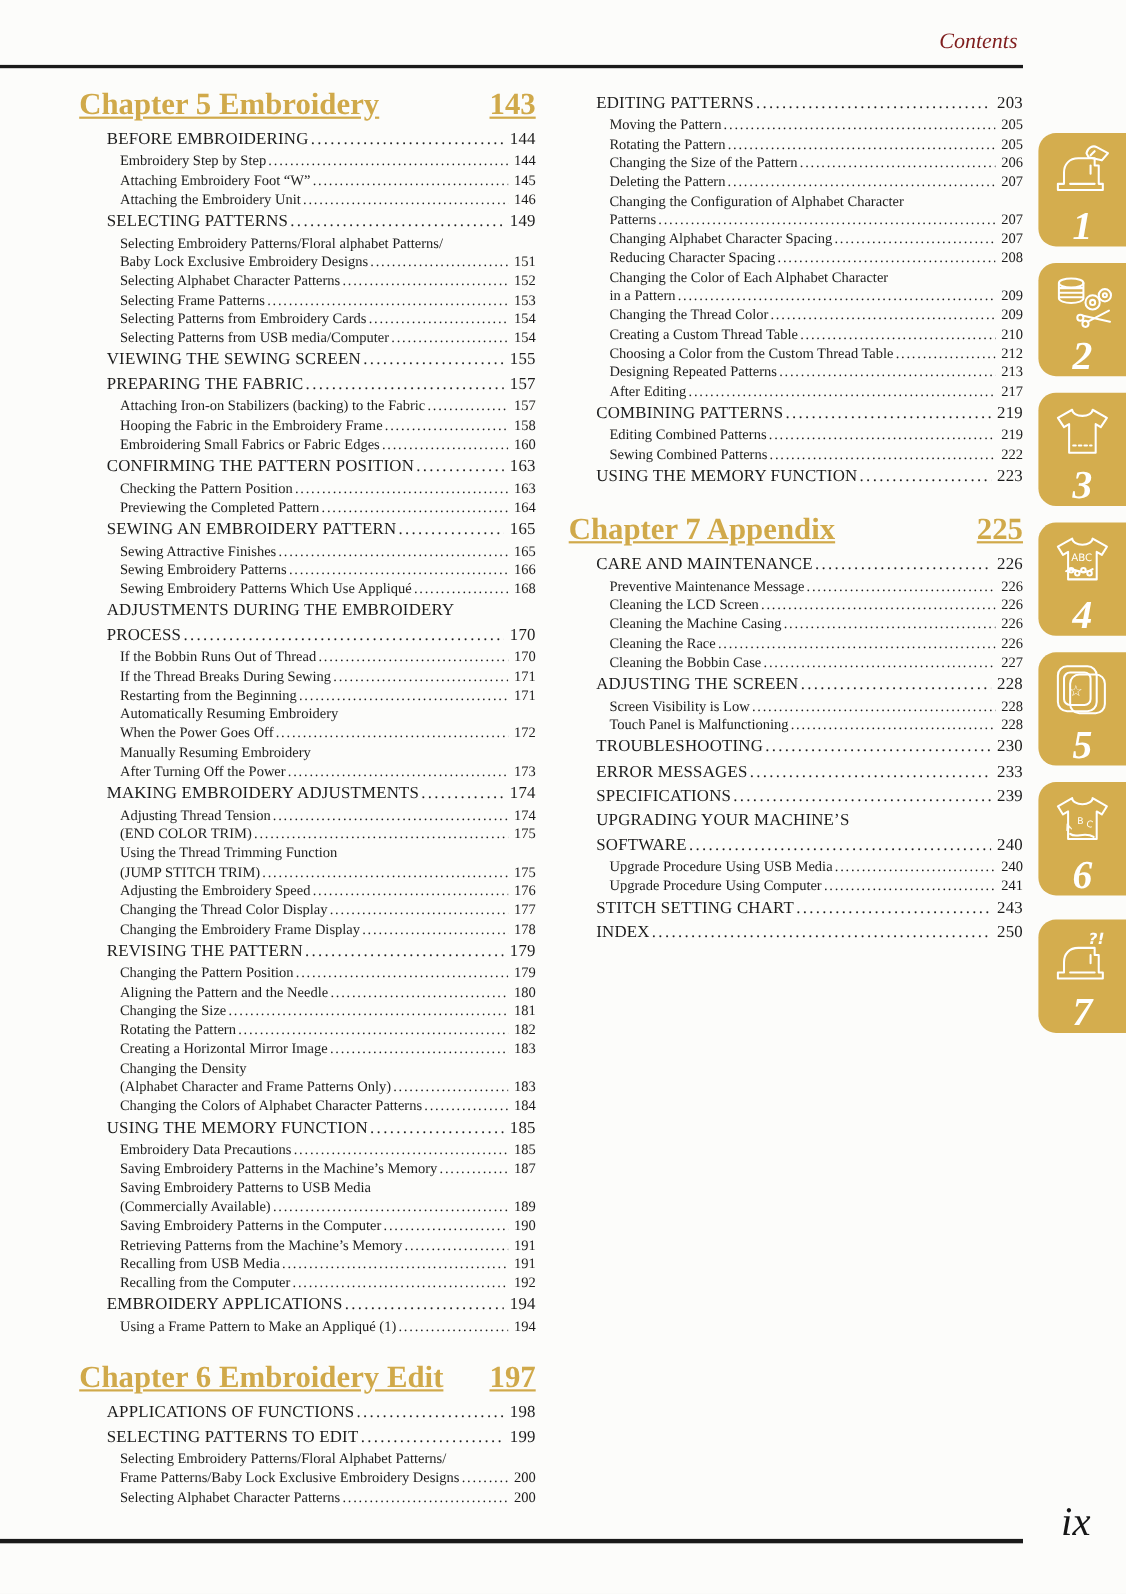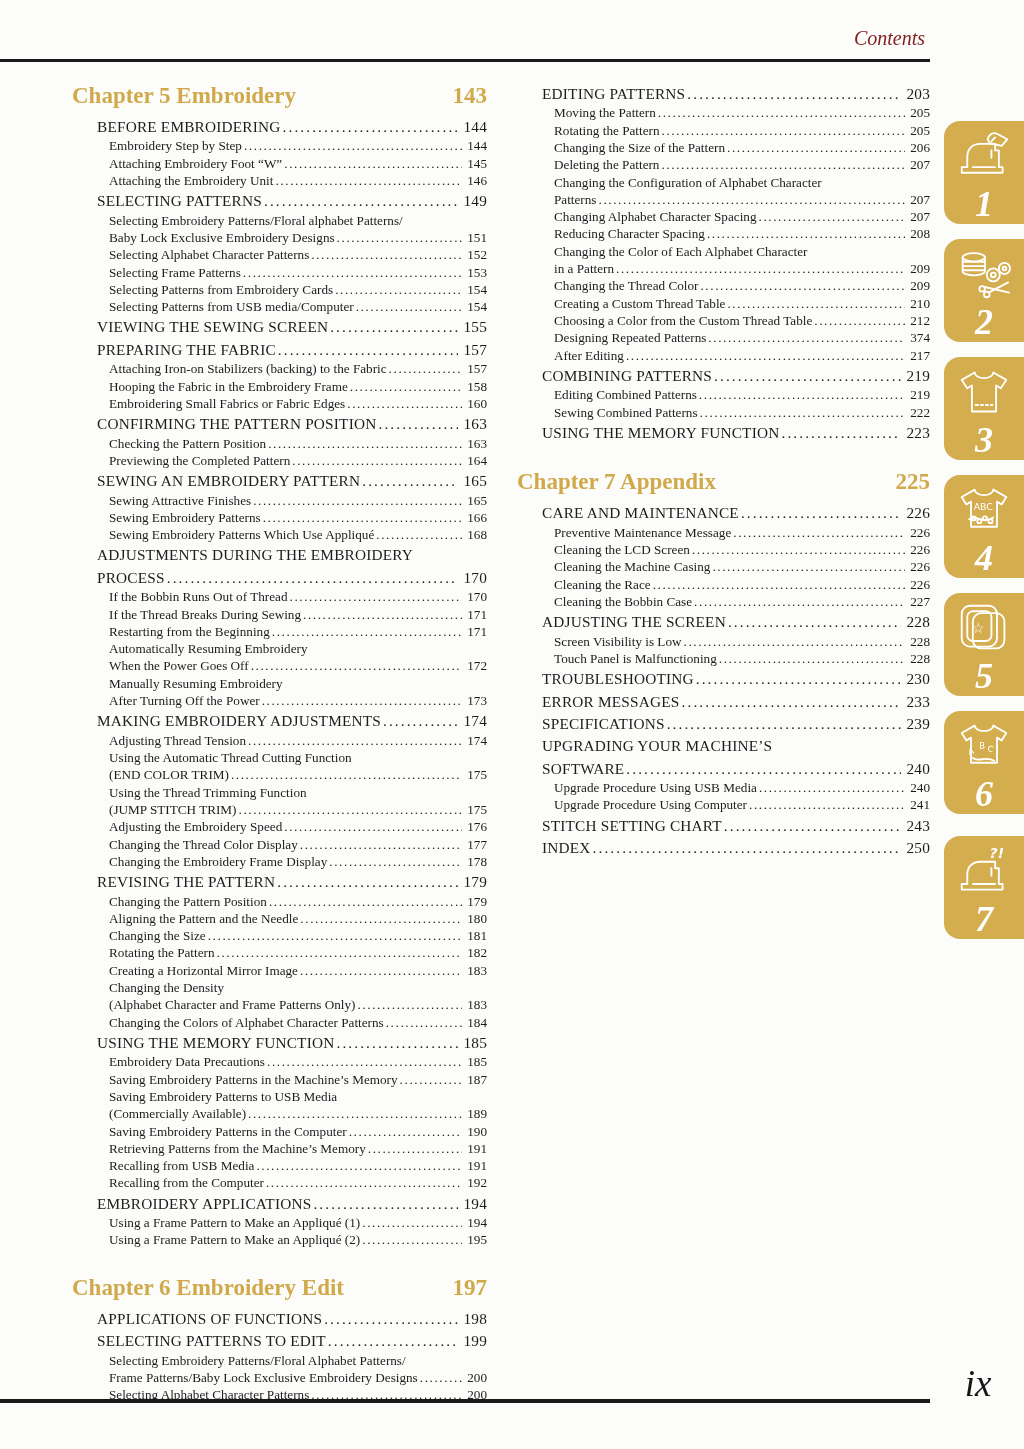--- a/index.html
+++ b/index.html
@@ -22,22 +22,22 @@
   
   .col{position:absolute;top:82px;}
   .col-left{left:72px;width:415px;}
   .col-right{left:517px;width:413px;}
   .row{display:flex;align-items:baseline;}
   .row .t{white-space:nowrap;}
   .row .p{margin-left:3px;white-space:nowrap;}
   .row.sub{font-size:13.2px;line-height:17.3px;padding-left:37px;}
   .row.h1{font-size:15.3px;line-height:20.4px;font-weight:normal;padding-left:25px;margin-top:2px;letter-spacing:.2px;}
   .row.ch{
-    font-size:23px;line-height:27px;font-weight:bold;
-    margin:25px 0 8px 0;color:var(--accent);
+    font-size:28px;line-height:27px;font-weight:bold;
+    margin:25px 0 8px 0;color:var(--accent);text-decoration:underline;
   }
   .col .row.ch:first-child{margin-top:0;}
   .leader{flex:1 1 0;min-width:6px;overflow:hidden;white-space:nowrap;margin:0 2px;}
   .leader::after{
     content:"......................................................................................................................";
     letter-spacing:1.6px;
   }
   .row.h1 .leader::after{letter-spacing:2.1px;}
   .spacer{flex:1 1 0;}
   
@@ -224,23 +224,20 @@
         <span class="t">MAKING EMBROIDERY ADJUSTMENTS</span>
         <span class="leader"></span>
         <span class="p">174</span>
       </div>
       <div class="row sub">
         <span class="t">Adjusting Thread Tension</span>
         <span class="leader"></span>
         <span class="p">174</span>
       </div>
       <div class="row sub">
-        <span class="t">Using the Automatic Thread Cutting Function</span>
-      </div>
-      <div class="row sub">
         <span class="t">(END COLOR TRIM)</span>
         <span class="leader"></span>
         <span class="p">175</span>
       </div>
       <div class="row sub">
         <span class="t">Using the Thread Trimming Function</span>
       </div>
       <div class="row sub">
         <span class="t">(JUMP STITCH TRIM)</span>
         <span class="leader"></span>
@@ -349,25 +346,20 @@
       </div>
       <div class="row h1">
         <span class="t">EMBROIDERY APPLICATIONS</span>
         <span class="leader"></span>
         <span class="p">194</span>
       </div>
       <div class="row sub">
         <span class="t">Using a Frame Pattern to Make an Appliqué (1)</span>
         <span class="leader"></span>
         <span class="p">194</span>
-      </div>
-      <div class="row sub">
-        <span class="t">Using a Frame Pattern to Make an Appliqué (2)</span>
-        <span class="leader"></span>
-        <span class="p">195</span>
       </div>
       <div class="row ch">
         <span class="t">Chapter 6 Embroidery Edit</span>
         <span class="spacer"></span>
         <span class="p">197</span>
       </div>
       <div class="row h1">
         <span class="t">APPLICATIONS OF FUNCTIONS</span>
         <span class="leader"></span>
         <span class="p">198</span>
@@ -454,21 +446,21 @@
         <span class="p">210</span>
       </div>
       <div class="row sub">
         <span class="t">Choosing a Color from the Custom Thread Table</span>
         <span class="leader"></span>
         <span class="p">212</span>
       </div>
       <div class="row sub">
         <span class="t">Designing Repeated Patterns</span>
         <span class="leader"></span>
-        <span class="p">374</span>
+        <span class="p">213</span>
       </div>
       <div class="row sub">
         <span class="t">After Editing</span>
         <span class="leader"></span>
         <span class="p">217</span>
       </div>
       <div class="row h1">
         <span class="t">COMBINING PATTERNS</span>
         <span class="leader"></span>
         <span class="p">219</span>

